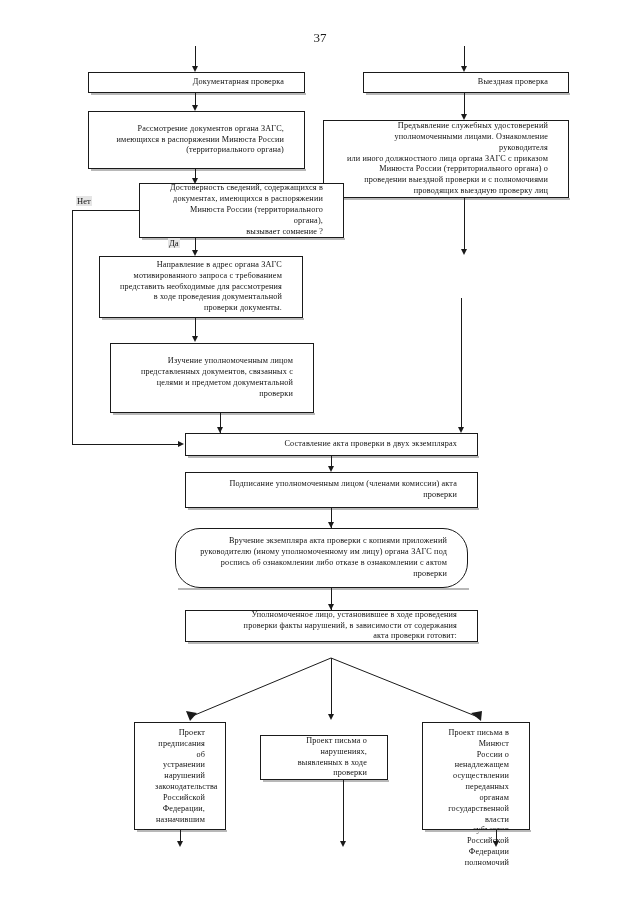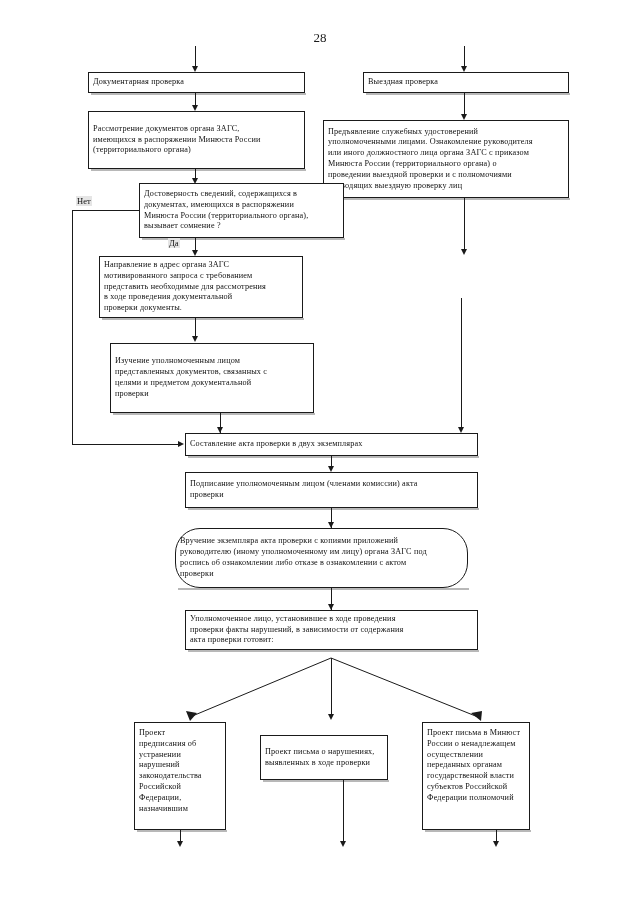--- a/index.html
+++ b/index.html
@@ -28,22 +28,22 @@
     color: #1a1a1a;
   }
   .node {
     position: absolute;
     box-sizing: border-box;
     border: 1px solid #1a1a1a;
     background: #ffffff;
     display: flex;
     align-items: center;
     justify-content: center;
-    text-align: left;
-    padding: 2px 4px;
+    text-align: right;
+    padding: 2px 20px;
     font-size: 8.2px;
     line-height: 1.32;
     color: #111111;
     letter-spacing: 0.02em;
   }
   .node .txt {
     display: block;
     width: 100%;
     white-space: pre-line;
   }
@@ -100,21 +100,21 @@
     width: 640px;
     height: 905px;
     pointer-events: none;
   }
 </style>
 </head>
 <body>
 
 <div id="page">
 
-  <div id="page-number">28</div>
+  <div id="page-number">37</div>
 
   <div class="vline" style="left:195px; top:46px; height:21px;"></div>
   <div class="arrowdown" style="left:191.5px; top:66px;"></div>
 
   <div class="vline" style="left:464px; top:46px; height:21px;"></div>
   <div class="arrowdown" style="left:460.5px; top:66px;"></div>
 
   <div class="node shadow" style="left:88px; top:72px; width:217px; height:21px;">
     <span class="txt">Документарная проверка</span>
   </div>
@@ -210,21 +210,21 @@
   <div class="node shadow" style="left:175px; top:528px; width:293px; height:60px;border-radius:25px;">
     <span class="txt">Вручение экземпляра акта проверки с копиями приложений
 руководителю (иному уполномоченному им лицу) органа ЗАГС под
 роспись об ознакомлении либо отказе в ознакомлении с актом
 проверки</span>
   </div>
 
   <div class="vline" style="left:331px; top:588px; height:22px;"></div>
   <div class="arrowdown" style="left:327.5px; top:604px;"></div>
 
-  <div class="node shadow" style="left:185px; top:610px; width:293px; height:40px;">
+  <div class="node shadow" style="left:185px; top:610px; width:293px; height:32px;">
     <span class="txt">Уполномоченное лицо, установившее в ходе проведения
 проверки факты нарушений, в зависимости от содержания
 акта проверки готовит:</span>
   </div>
 
   <svg class="diagonals" viewBox="0 0 640 905">
     <line x1="331" y1="658" x2="190" y2="717" stroke="#1a1a1a" stroke-width="1"></line>
     <polygon points="190,721 186,711 197,713" fill="#1a1a1a"></polygon>
     <line x1="331" y1="658" x2="478" y2="717" stroke="#1a1a1a" stroke-width="1"></line>
     <polygon points="481,721 471,713 482,711" fill="#1a1a1a"></polygon>

